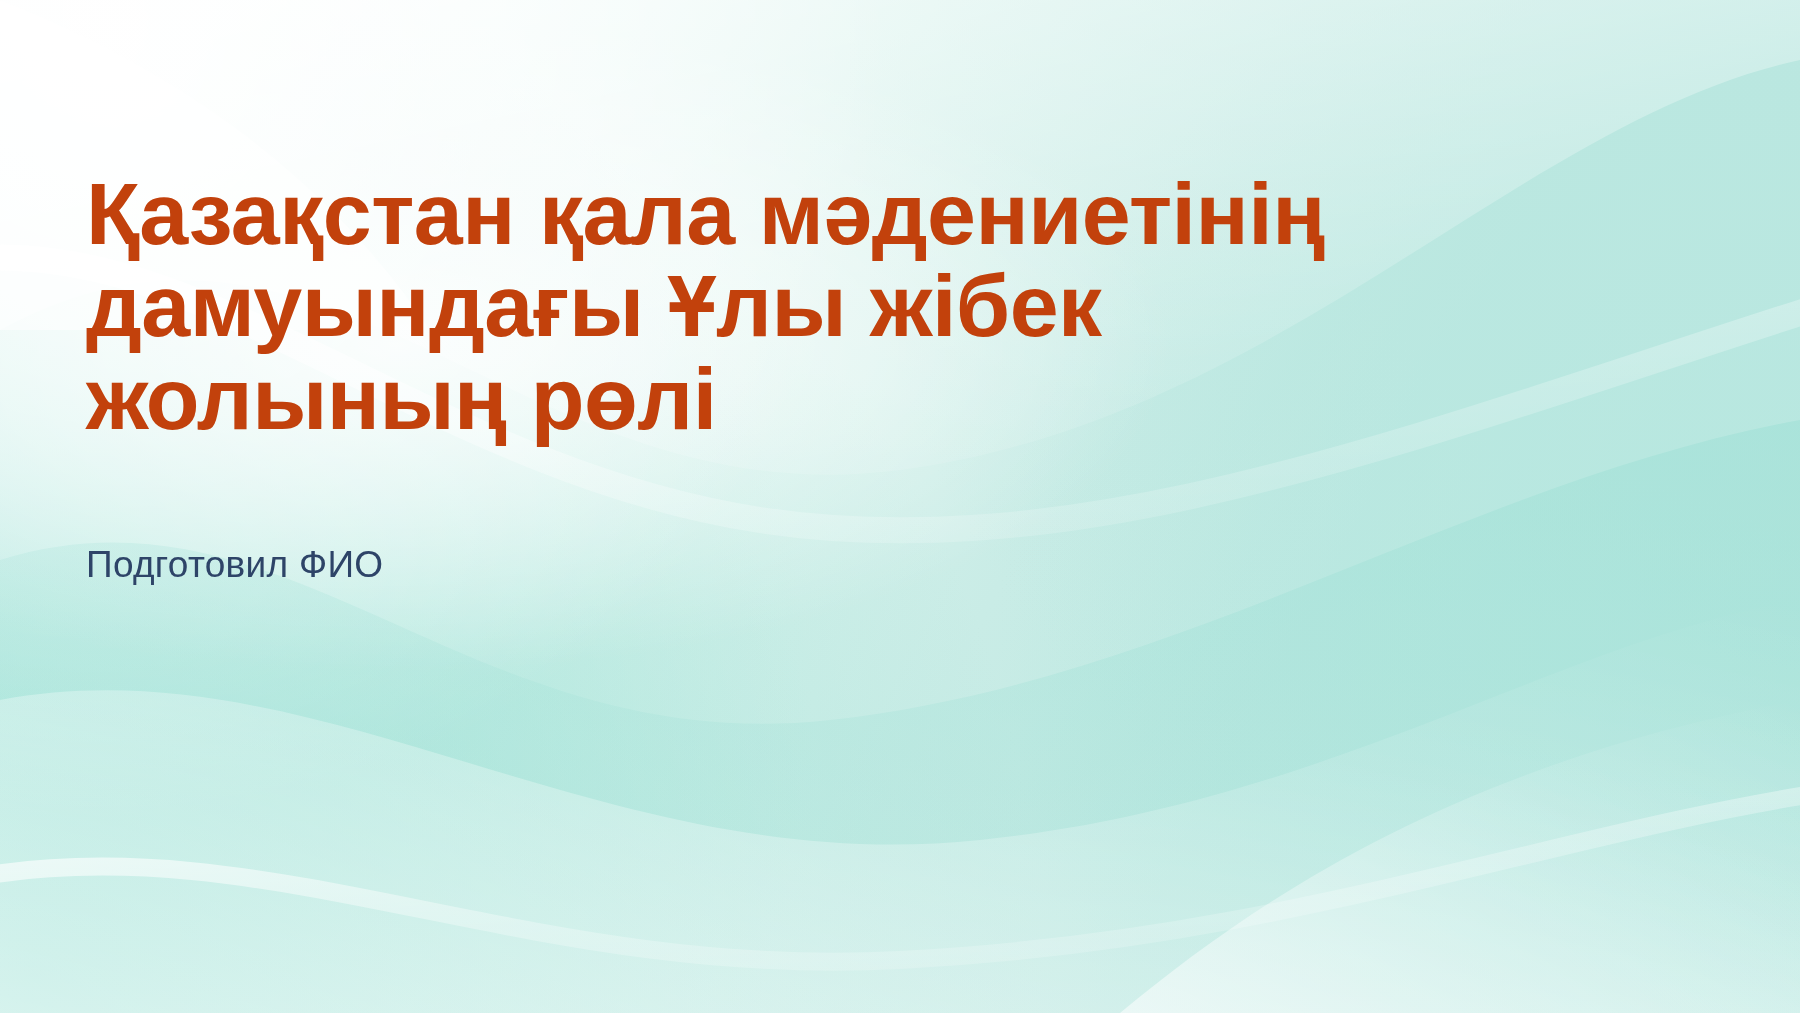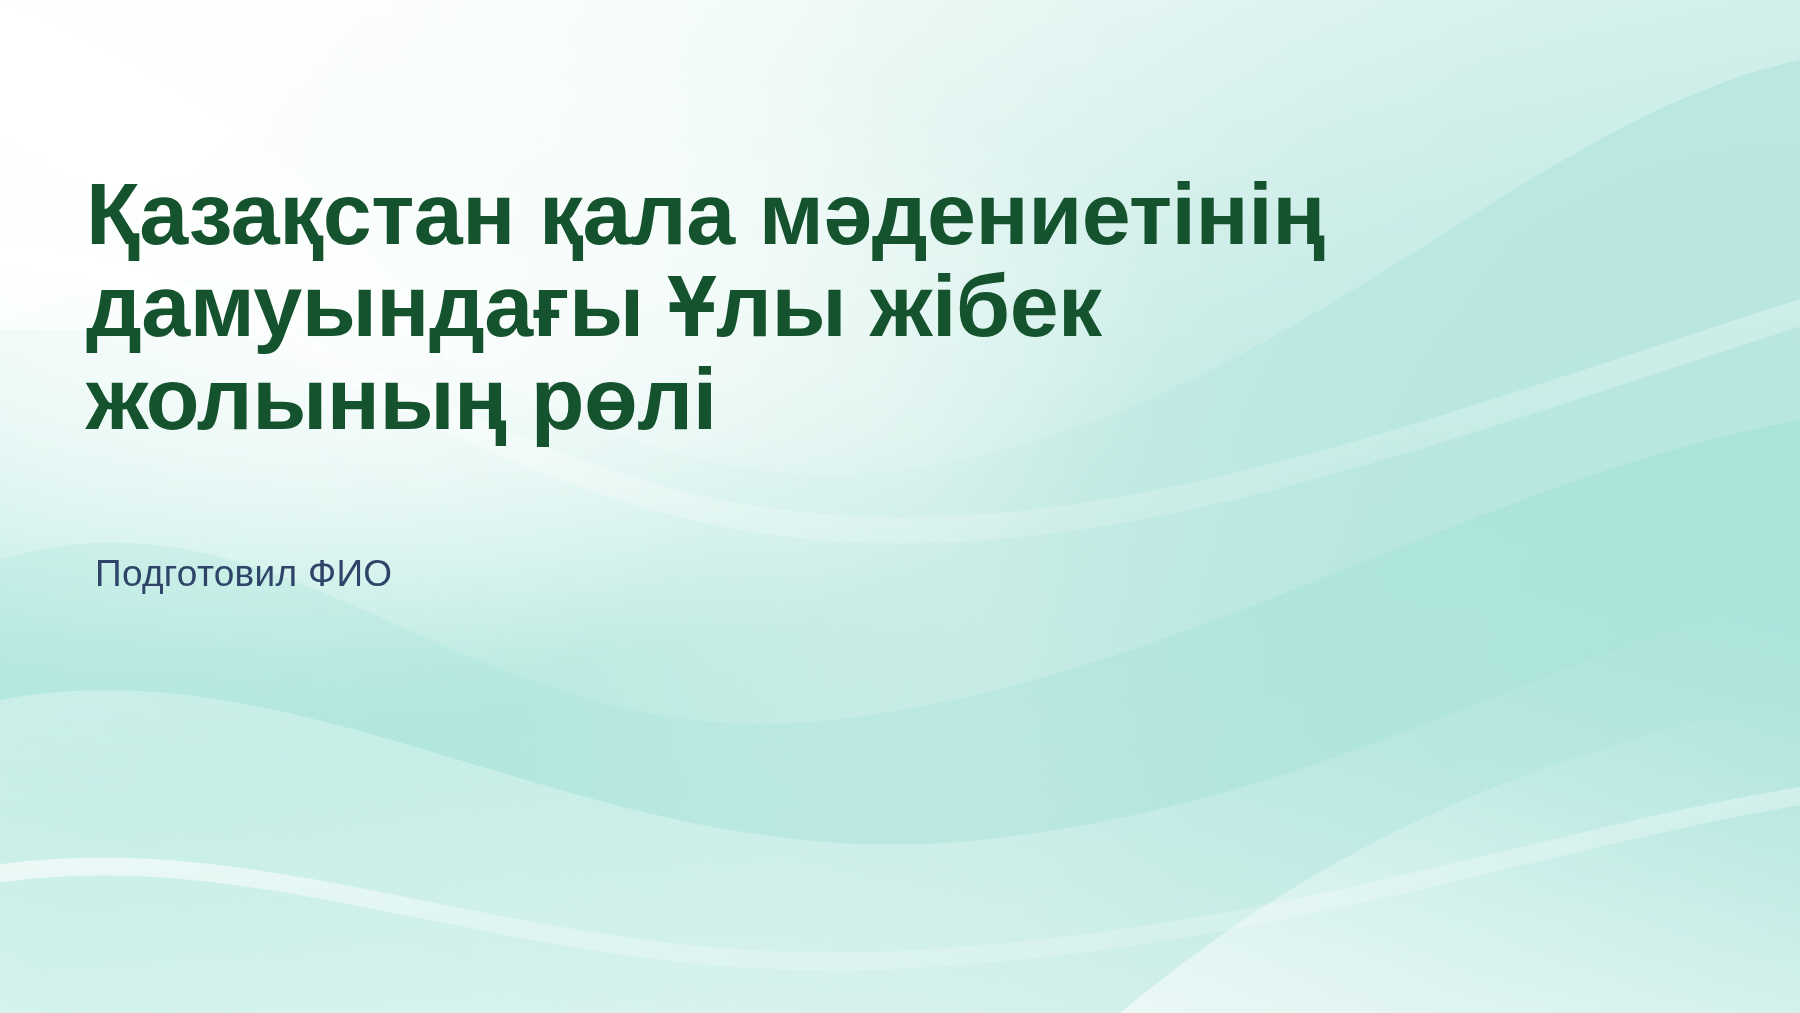--- a/index.html
+++ b/index.html
@@ -68,40 +68,40 @@
 
   
   .content {
     position: absolute;
     left: 86px;
     top: 168px;
     width: 1400px;
   }
 
   .title {
-    color: #14532d;
+    color: #c2410c;
     font-family: "Liberation Sans", sans-serif;
     font-weight: 700;
     font-size: 88px;
     line-height: 1.05;
     letter-spacing: -0.5px;
     margin: 0;
     white-space: pre-wrap;
     word-break: normal;
     max-width: 1340px;
   }
 
   .subtitle {
     color: #2e4468;
     font-family: "Liberation Sans", sans-serif;
     font-weight: 400;
     font-size: 37px;
     line-height: 1.2;
     letter-spacing: 0.3px;
-    margin: 9px;
+    margin: 0;
     padding-top: 98px;
   }
 </style>
 </head>
 <body>
 
 <div class="slide">
 
   <div class="bg-base"></div>
   <div class="bg-tint-right"></div>

